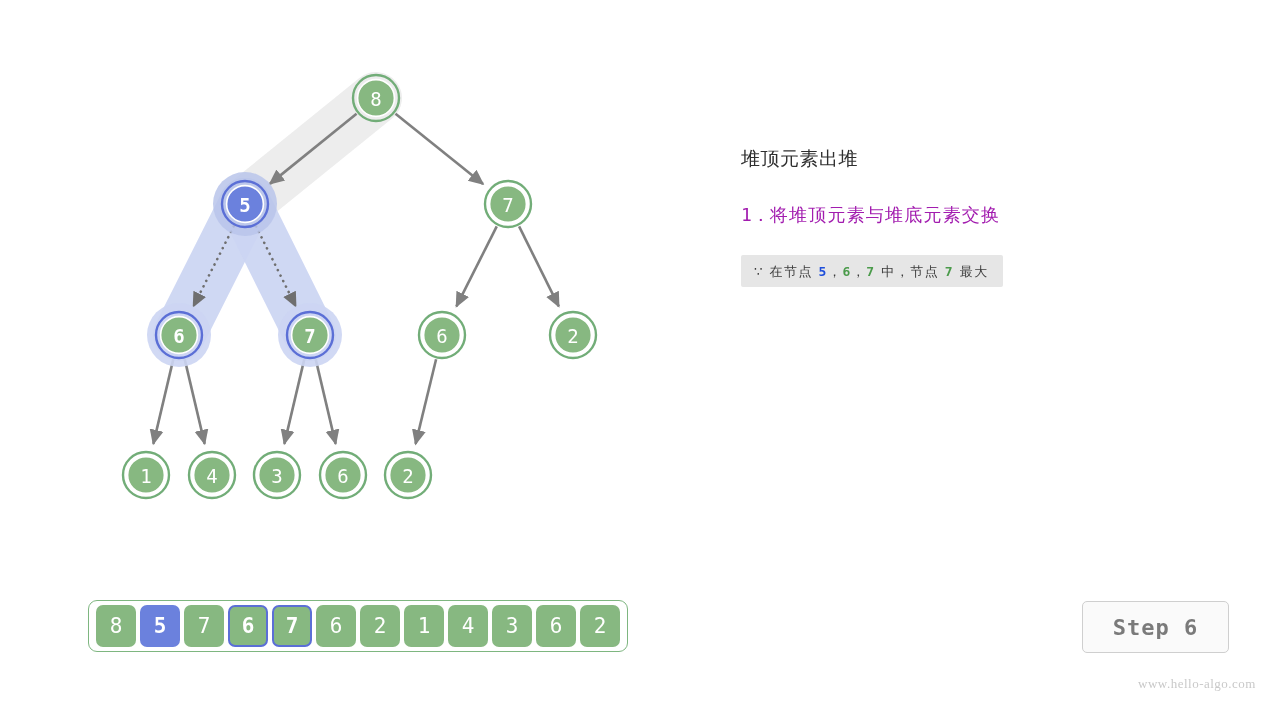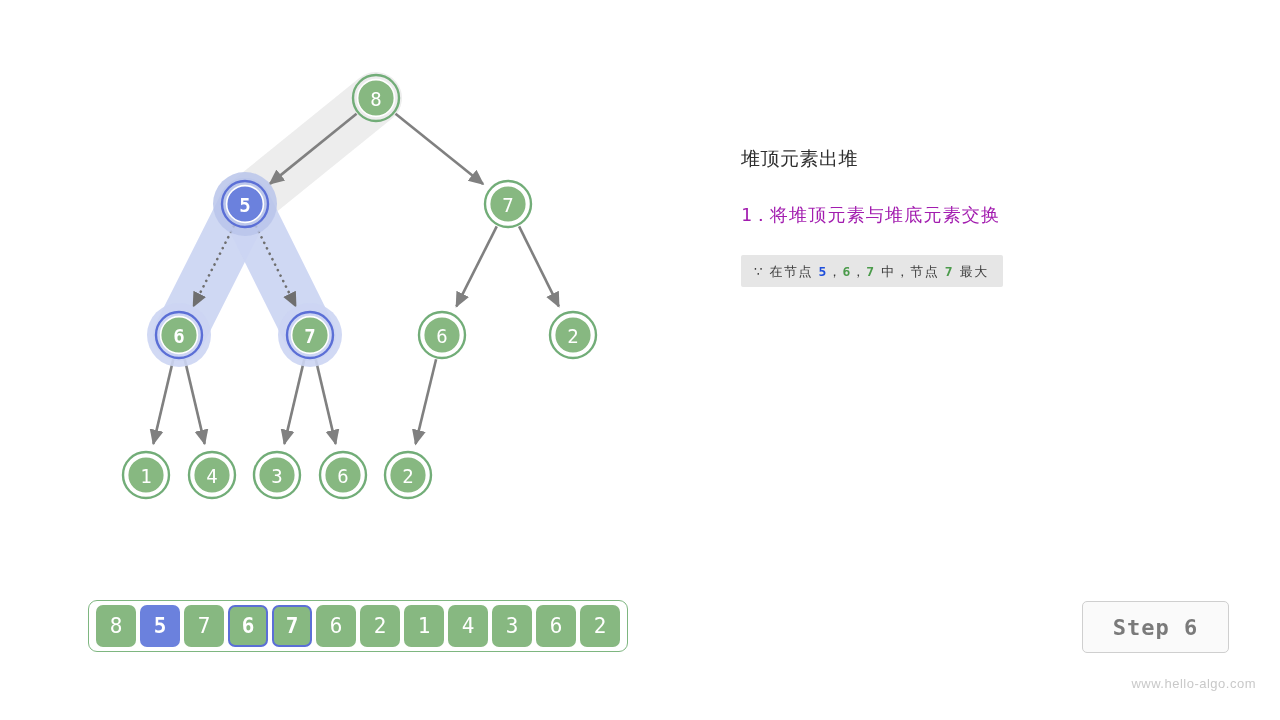--- a/index.html
+++ b/index.html
@@ -136,21 +136,21 @@
     color: #7a7a7a;
     letter-spacing: 1px;
     box-sizing: border-box;
   }
 
   
   #watermark {
     position: absolute;
     right: 24px;
     top: 676px;
-    font-family: Liberation Sans, sans-serif;
+    font-family: Liberation Serif, serif;
     font-size: 13px;
     color: #c9c9c9;
     letter-spacing: 0.5px;
   }
 </style>
 </head>
 <body>
 
 <div id="tree-panel">
   <svg id="tree-svg" width="700" height="560" viewBox="0 0 700 560">

